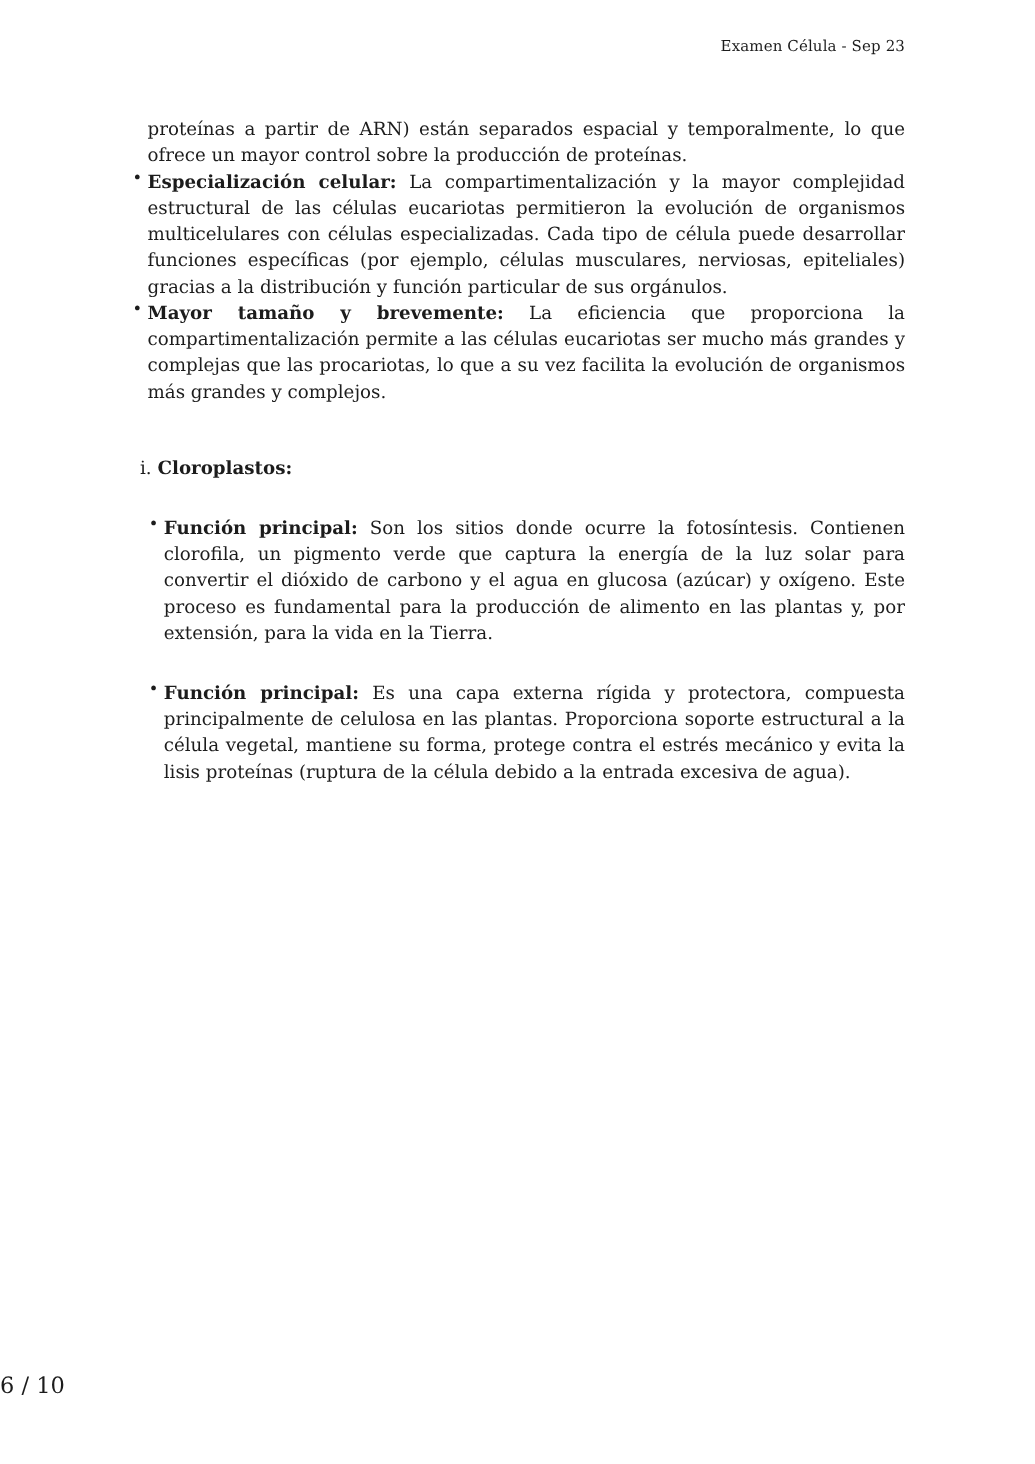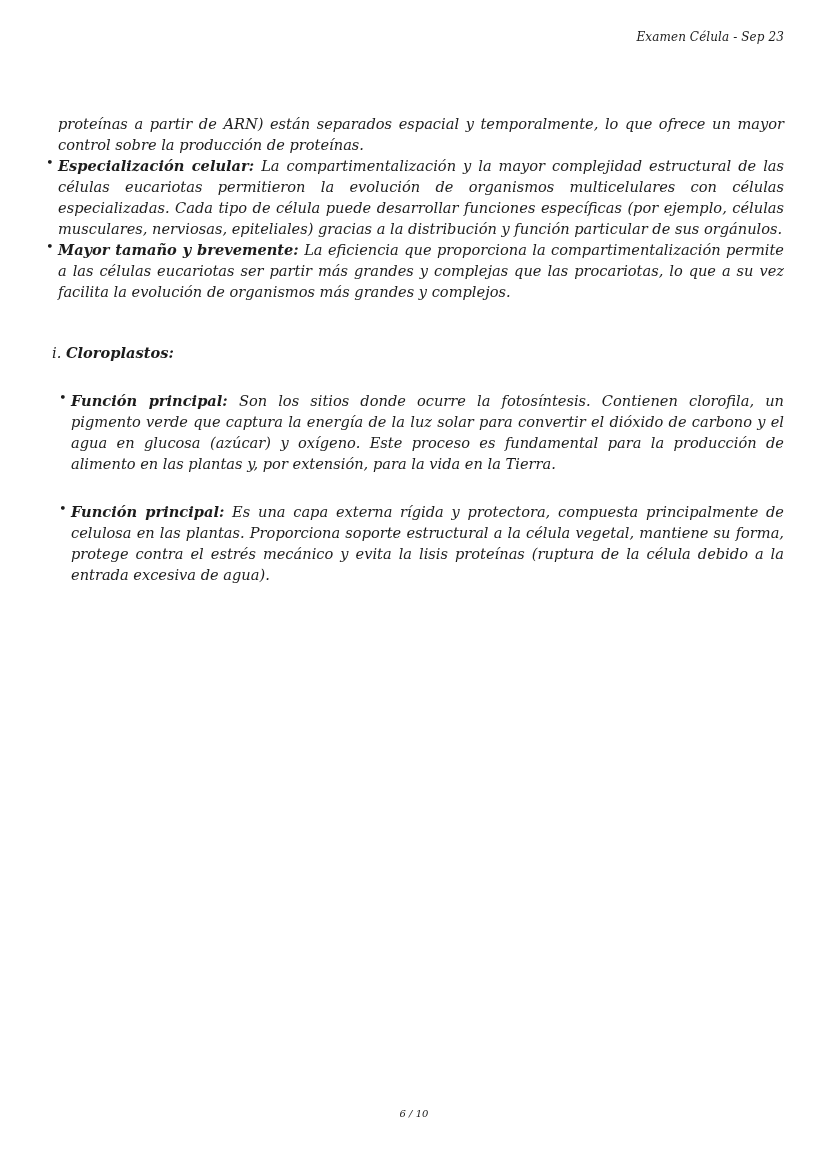--- a/index.html
+++ b/index.html
@@ -9,31 +9,30 @@
     height: 1171px;
     position: relative;
     font-family: "DejaVu Serif", "Liberation Serif", serif;
     color: #1c1c1c;
     overflow: hidden;
   }
   .page {
     position: absolute;
     inset: 0;
     background: #ffffff;
-    padding: 0 44px;
-    font-style: italic;
+    padding: 0 104px;
   }
   .page-header {
     margin-top: 30px;
     text-align: right;
     font-size: 12px;
     letter-spacing: 0.1px;
   }
   .content {
-    margin-top: 69px;
+    margin-top: 49px;
     font-size: 14.6px;
     line-height: 1.44;
     text-align: justify;
   }
   .para { text-align: justify; }
   .indented { padding-left: 14px; }
   .bullet-list { margin-top: 0; }
   .bullet-item {
     position: relative;
     padding-left: 14px;
@@ -55,22 +54,21 @@
   }
   .roman-heading strong { font-weight: bold; }
   .after-heading { margin-top: 27px; }
   .second-heading { margin-top: 33px; }
   strong { font-weight: bold; text-align: center; }
   .page-footer {
     position: absolute;
     left: 0;
     right: 0;
     bottom: 52px;
-    text-align: center;
-    font-size: 10px;
+    font-size: 18px;
   }
 </style>
 </head>
 <body>
 
 <div class="page">
 
   <header class="page-header">
     <span>Examen Célula - Sep 23</span>
   </header>
@@ -79,21 +77,21 @@
 
     <p class="para indented">proteínas a partir de ARN) están separados espacial y temporalmente, lo que ofrece un mayor control sobre la producción de proteínas.</p>
 
     <div class="bullet-list">
       <div class="bullet-item">
         <span class="bullet-marker">•</span>
         <p class="para"><strong>Especialización celular:</strong> <span>La compartimentalización y la mayor complejidad estructural de las células eucariotas permitieron la evolución de organismos multicelulares con células especializadas. Cada tipo de célula puede desarrollar funciones específicas (por ejemplo, células musculares, nerviosas, epiteliales) gracias a la distribución y función particular de sus orgánulos.</span></p>
       </div>
       <div class="bullet-item">
         <span class="bullet-marker">•</span>
-        <p class="para"><strong>Mayor tamaño y brevemente:</strong> <span>La eficiencia que proporciona la compartimentalización permite a las células eucariotas ser partir más grandes y complejas que las procariotas, lo que a su vez facilita la evolución de organismos más grandes y complejos.</span></p>
+        <p class="para"><strong>Mayor tamaño y brevemente:</strong> <span>La eficiencia que proporciona la compartimentalización permite a las células eucariotas ser mucho más grandes y complejas que las procariotas, lo que a su vez facilita la evolución de organismos más grandes y complejos.</span></p>
       </div>
     </div>
 
 
     <p class="roman-heading"><span>i.</span> <strong>Cloroplastos:</strong></p>
 
     <div class="bullet-list after-heading inner">
       <div class="bullet-item">
         <span class="bullet-marker">•</span>
         <p class="para"><strong>Función principal:</strong> <span>Son los sitios donde ocurre la fotosíntesis. Contienen clorofila, un pigmento verde que captura la energía de la luz solar para convertir el dióxido de carbono y el agua en glucosa (azúcar) y oxígeno. Este proceso es fundamental para la producción de alimento en las plantas y, por extensión, para la vida en la Tierra.</span></p>

